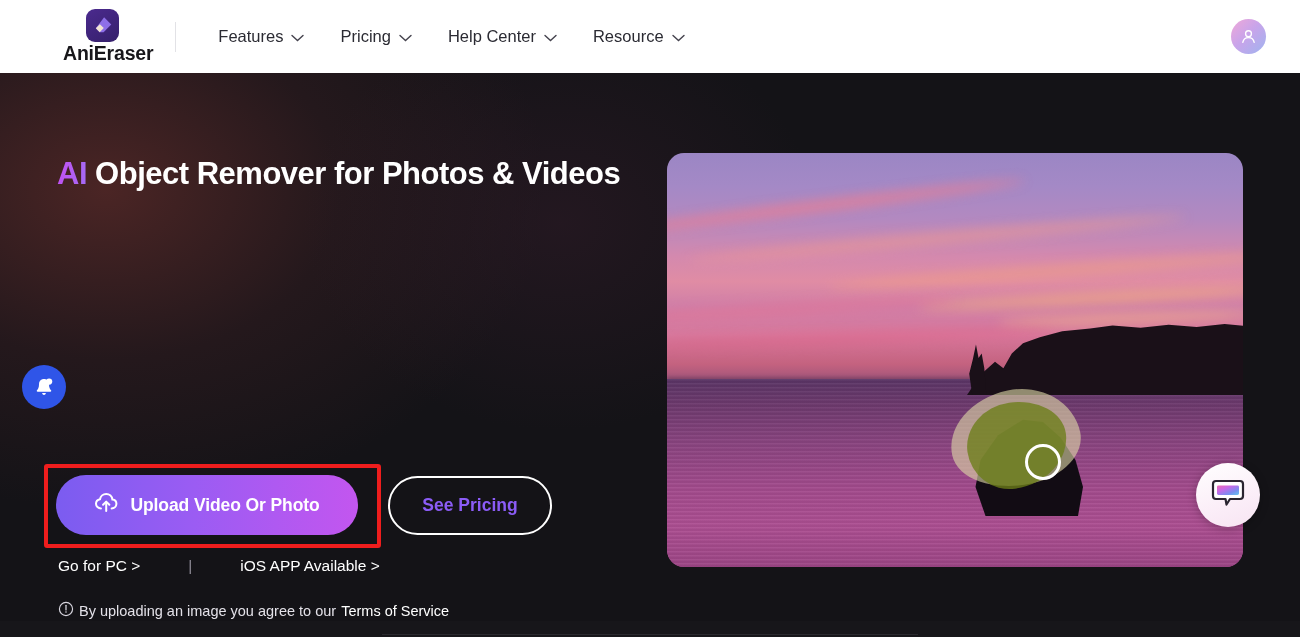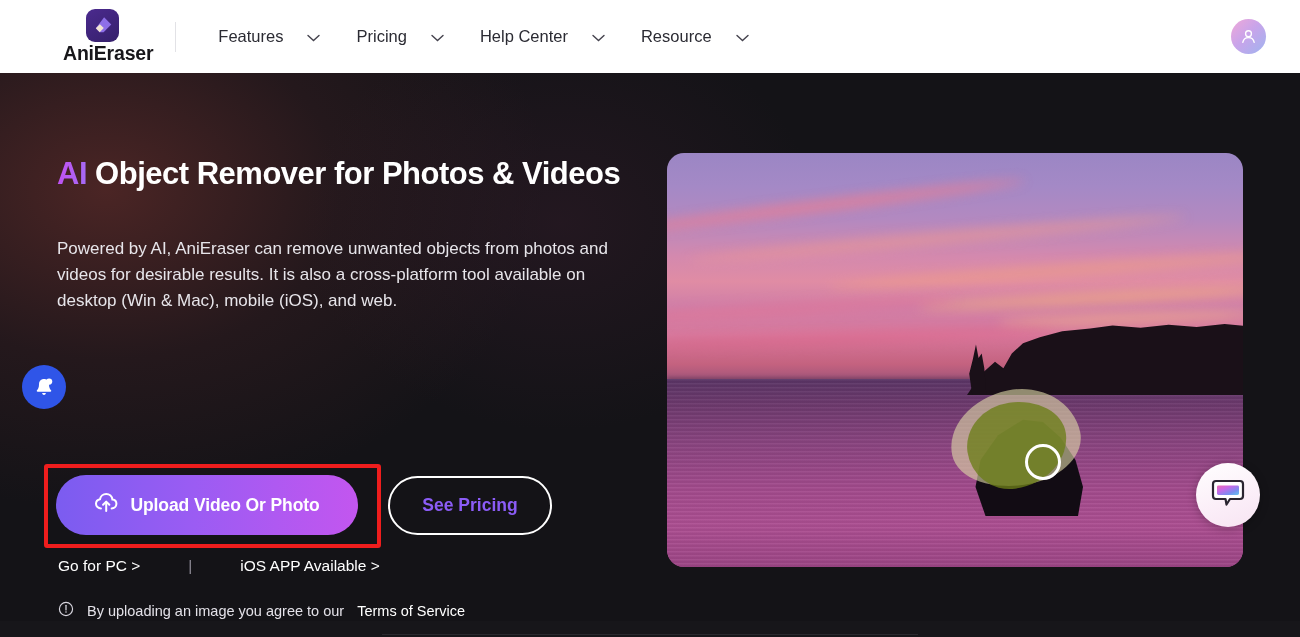--- a/index.html
+++ b/index.html
@@ -27,21 +27,21 @@
   }
   .brand-name {
     margin-left:11px; font-size:19.5px; font-weight:bold;
     color:#17161a; letter-spacing:-0.2px;
   }
   .brand-sep {
     width:1px; height:30px; background:#e2e2e6; margin-left:22px;
   }
   .nav-links { display:flex; align-items:center; margin-left:24px; }
   .nav-item {
-    display:flex; align-items:center; gap:24px;
+    display:flex; align-items:center; gap:8px;
     padding:0 18px; height:40px;
     font-size:16.5px; color:#2b2b33; cursor:pointer;
     white-space:nowrap;
   }
   .nav-item.muted { color:#9a95b0; }
   .chev { display:block; }
   .avatar {
     position:absolute; right:34px; top:19px;
     width:35px; height:35px; border-radius:50%;
     background:linear-gradient(135deg,#f0a8d8 0%,#c9a4ea 45%,#9fb4ef 100%);
@@ -119,21 +119,21 @@
   .links-row {
     position:absolute; left:1px; top:400px;
     display:flex; align-items:center;
     font-size:15.5px; color:#ffffff;gap:32px;
   }
   .links-row .lk { cursor:pointer; }
   .links-row .bar { margin:0 16px; color:#8e8b96; }
 
   .terms-row {
     position:absolute; left:1px; top:444px;
-    display:flex; align-items:center; gap:13px;
+    display:flex; align-items:center; gap:5px;
     font-size:14.5px; color:#e3e1e8;
   }
   .terms-link { color:#ffffff; cursor:pointer; }
 
   
   .shot {
     position:absolute; left:667px; top:80px;
     width:576px; height:414px;
     border-radius:17px; overflow:hidden;
   }
@@ -293,21 +293,20 @@
   </div>
 
   <div class="hero">
     <div class="hero-glow"></div>
     <div class="hero-glow2"></div>
 
     <div class="left-col">
 
       <h1 class="headline"><span class="ai-word">AI</span><span> Object Remover for Photos &amp; Videos</span></h1>
 
-      <p class="subcopy">Powered by AI, AniEraser can remove unwanted objects from photos and videos for desirable results. It is also a cross-platform tool available on desktop (Win &amp; Mac), mobile (iOS), and web.</p>
 
       <div class="bell">
         <svg width="22" height="22" viewBox="0 0 24 24">
           <path d="M12 3.2 C8.7 3.2 6.6 5.6 6.6 8.8 C6.6 13 5.2 14.6 4.3 15.6 C3.8 16.2 4.2 17.1 5 17.1 L19 17.1 C19.8 17.1 20.2 16.2 19.7 15.6 C18.8 14.6 17.4 13 17.4 8.8 C17.4 5.6 15.3 3.2 12 3.2 Z" fill="#ffffff"></path>
           <path d="M9.9 18.6 C10.2 19.9 11 20.7 12 20.7 C13 20.7 13.8 19.9 14.1 18.6 Z" fill="#ffffff"></path>
           <circle cx="17.6" cy="6.1" r="3.4" fill="#ffffff"></circle>
         </svg>
       </div>
 
       <div class="cta-row">

